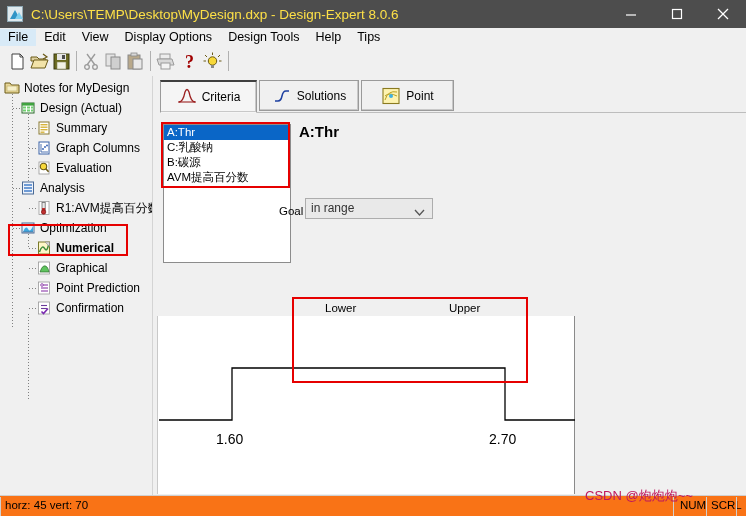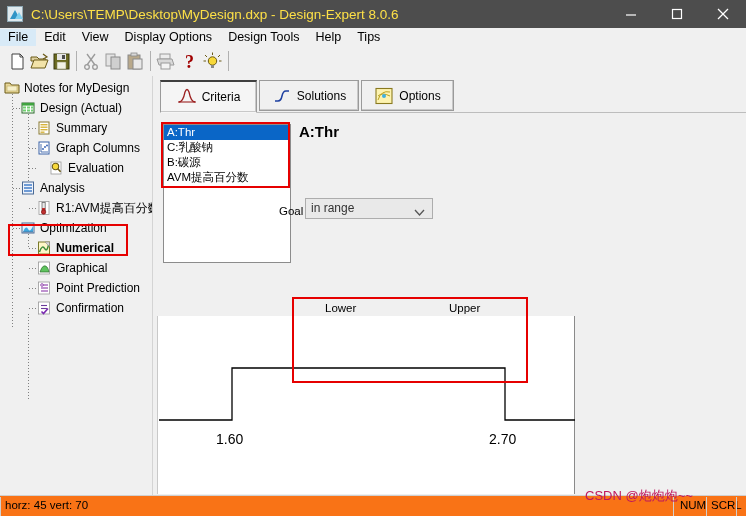--- a/index.html
+++ b/index.html
@@ -378,21 +378,21 @@
             <line x1="5" y1="12" x2="12" y2="12" stroke="#3a63a8" stroke-width="0.9"></line>
             <circle cx="7" cy="9" r="0.9" fill="#2f5bb0"></circle>
               <circle cx="9" cy="7" r="0.9" fill="#2f5bb0"></circle>
               <circle cx="11" cy="5.5" r="0.9" fill="#2f5bb0"></circle>
           </svg>
         </span>
         <span class="lbl">Graph Columns</span>
       </div>
       <div class="dash-h" style="left:29px; top:72px; width:7px;"></div>
 
-      <div class="tree-row" style="left:48px; top:82px;">
+      <div class="tree-row" style="left:36px; top:82px;">
         <span class="tree-ico">
           <svg width="16" height="16" viewBox="0 0 16 16">
             <rect x="3" y="2" width="10" height="12" fill="#ffffff" stroke="#9a9a9a" stroke-width="0.8"></rect>
             <circle cx="7.5" cy="6.5" r="3.2" fill="#f7d83a" stroke="#6b5a17" stroke-width="1.1"></circle>
             <line x1="9.8" y1="8.8" x2="12.6" y2="11.8" stroke="#6b5a17" stroke-width="1.6"></line>
           </svg>
         </span>
         <span class="lbl">Evaluation</span>
       </div>
       <div class="dash-h" style="left:29px; top:92px; width:7px;"></div>
@@ -510,21 +510,21 @@
         </div>
         <div class="tab" style="left:201px; width:93px;">
           <span class="ti">
             <svg width="20" height="18" viewBox="0 0 20 18">
               <rect x="2" y="1.5" width="16" height="15" fill="#fdf3b0" stroke="#8a7a20" stroke-width="1.1"></rect>
               <path d="M4 13 Q7 3 16 5" fill="none" stroke="#b8a020" stroke-width="1"></path>
               <path d="M4 9 Q8 5 16 9" fill="none" stroke="#b8a020" stroke-width="1"></path>
               <circle cx="10" cy="9" r="2" fill="#3fb0e0"></circle>
             </svg>
           </span>
-          <span>Options</span>
+          <span>Point</span>
         </div>
       </div>
       <div class="tabline"></div>
 
       <div class="listbox">
         <div class="lb-item sel">A:Thr</div>
         <div class="lb-item">C:乳酸钠</div>
         <div class="lb-item">B:碳源</div>
         <div class="lb-item">AVM提高百分数</div>
       </div>

